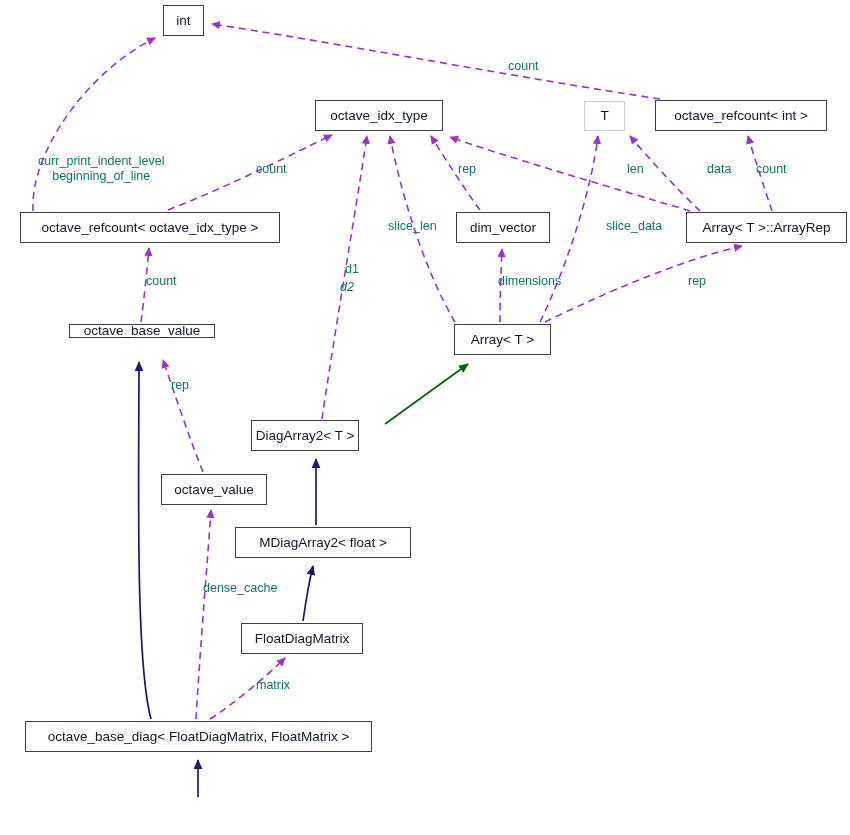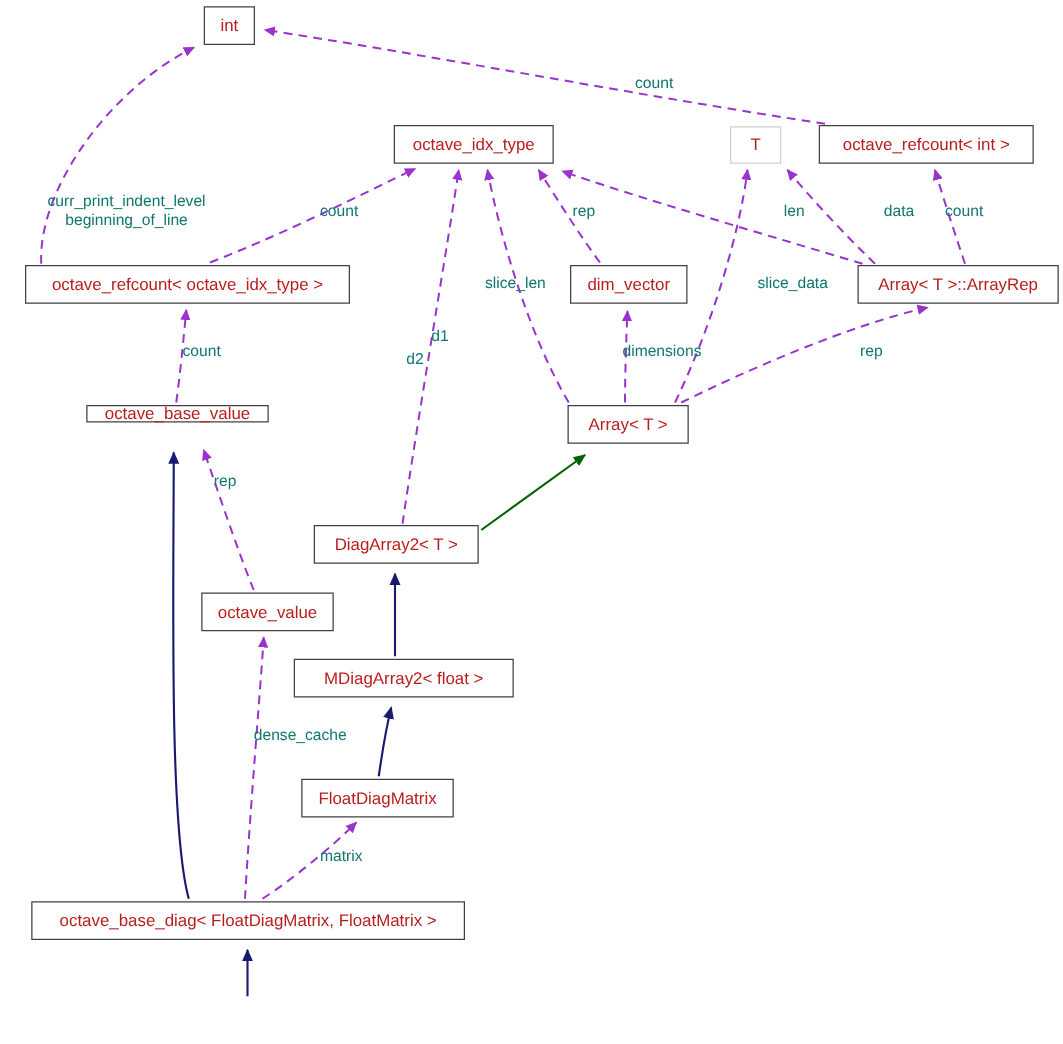--- a/index.html
+++ b/index.html
@@ -22,21 +22,21 @@
     left: 0;
     top: 0;
     width: 850px;
     height: 835px;
   }
   .node {
     position: absolute;
     box-sizing: border-box;
     border: 1px solid #404040;
     background: #ffffff;
-    color: #b91c1c;
+    color: #0f172a;
     font-size: 13.5px;
     line-height: 1;
     display: flex;
     align-items: center;
     justify-content: center;
     white-space: nowrap;
     padding: 0 9px;
   }
   .node.tparam {
     border: 1px solid #d0d0d0;
@@ -153,21 +153,21 @@
   </div>
 
   <div class="node" style="left:69px; top:324px; width:146px; height:14px;">
     <span>octave_base_value</span>
   </div>
 
   <div class="node" style="left:454px; top:324px; width:97px; height:31px;">
     <span>Array&lt; T &gt;</span>
   </div>
 
-  <div class="node" style="left:251px; top:420px; width:132px; height:31px;">
+  <div class="node" style="left:251px; top:420px; width:108px; height:31px;">
     <span>DiagArray2&lt; T &gt;</span>
   </div>
 
   <div class="node" style="left:161px; top:474px; width:106px; height:31px;">
     <span>octave_value</span>
   </div>
 
   <div class="node" style="left:235px; top:527px; width:176px; height:31px;">
     <span>MDiagArray2&lt; float &gt;</span>
   </div>
@@ -196,21 +196,21 @@
   <div class="edge-label" style="left:756px; top:162px;">count</div>
 
   <div class="edge-label" style="left:388px; top:219px;">slice_len</div>
 
   <div class="edge-label" style="left:606px; top:219px;">slice_data</div>
 
   <div class="edge-label" style="left:146px; top:274px;">count</div>
 
   <div class="edge-label" style="left:345px; top:262px;">d1</div>
 
-  <div class="edge-label" style="left:325px; top:280px;">d2</div>
+  <div class="edge-label" style="left:340px; top:280px;font-style:italic;">d2</div>
 
   <div class="edge-label" style="left:498px; top:274px;">dimensions</div>
 
   <div class="edge-label" style="left:688px; top:274px;">rep</div>
 
   <div class="edge-label" style="left:171px; top:378px;">rep</div>
 
   <div class="edge-label" style="left:203px; top:581px;">dense_cache</div>
 
   <div class="edge-label" style="left:256px; top:678px;">matrix</div>

